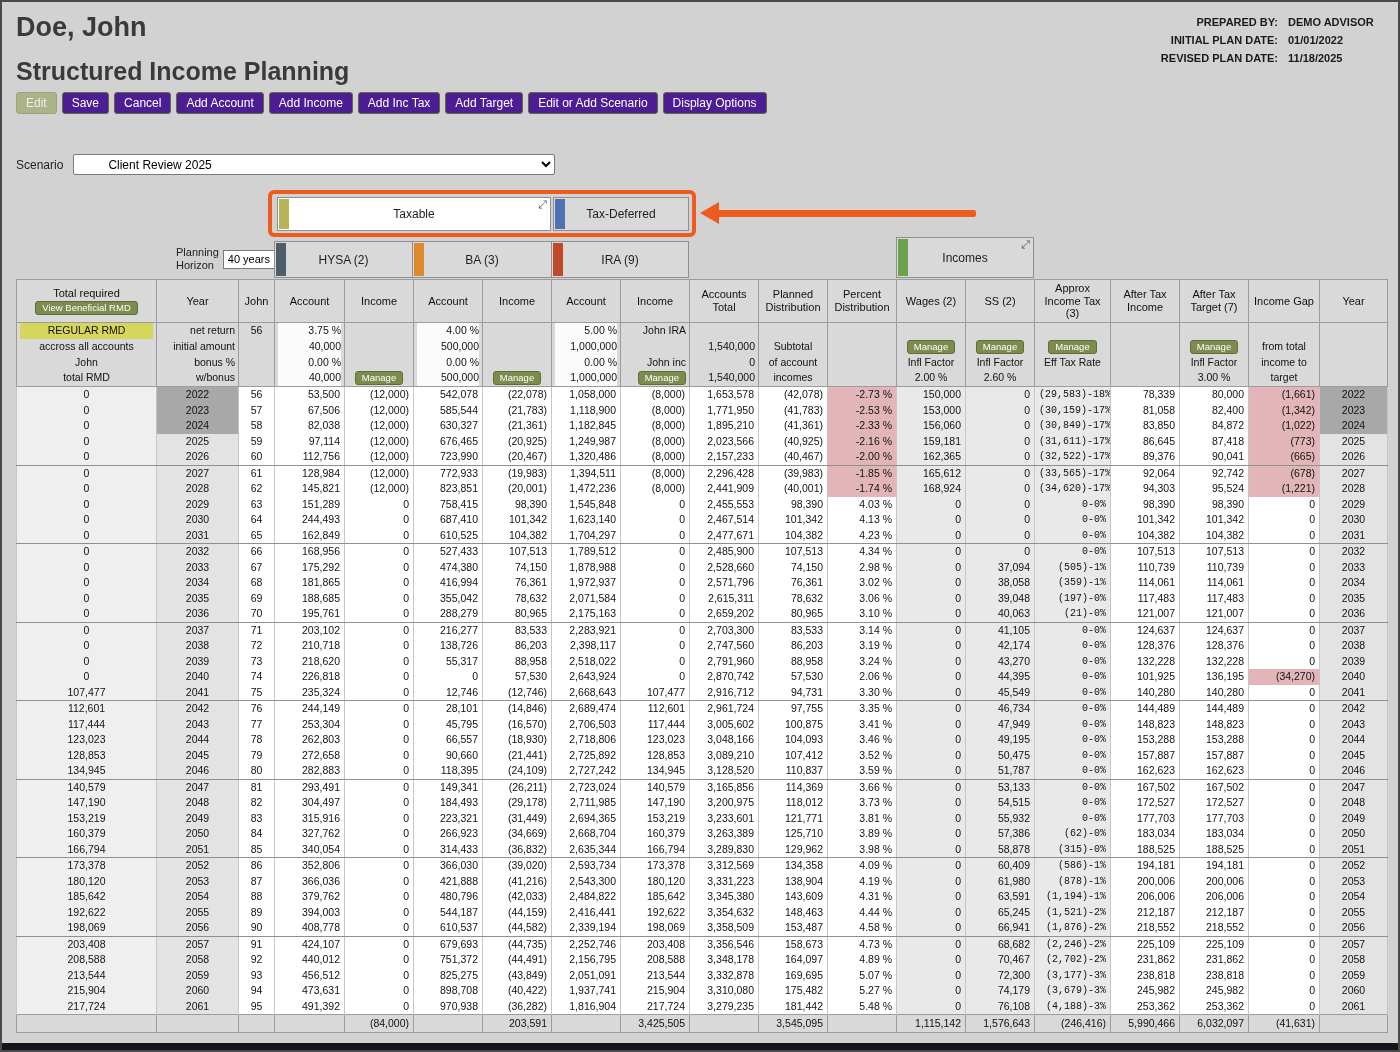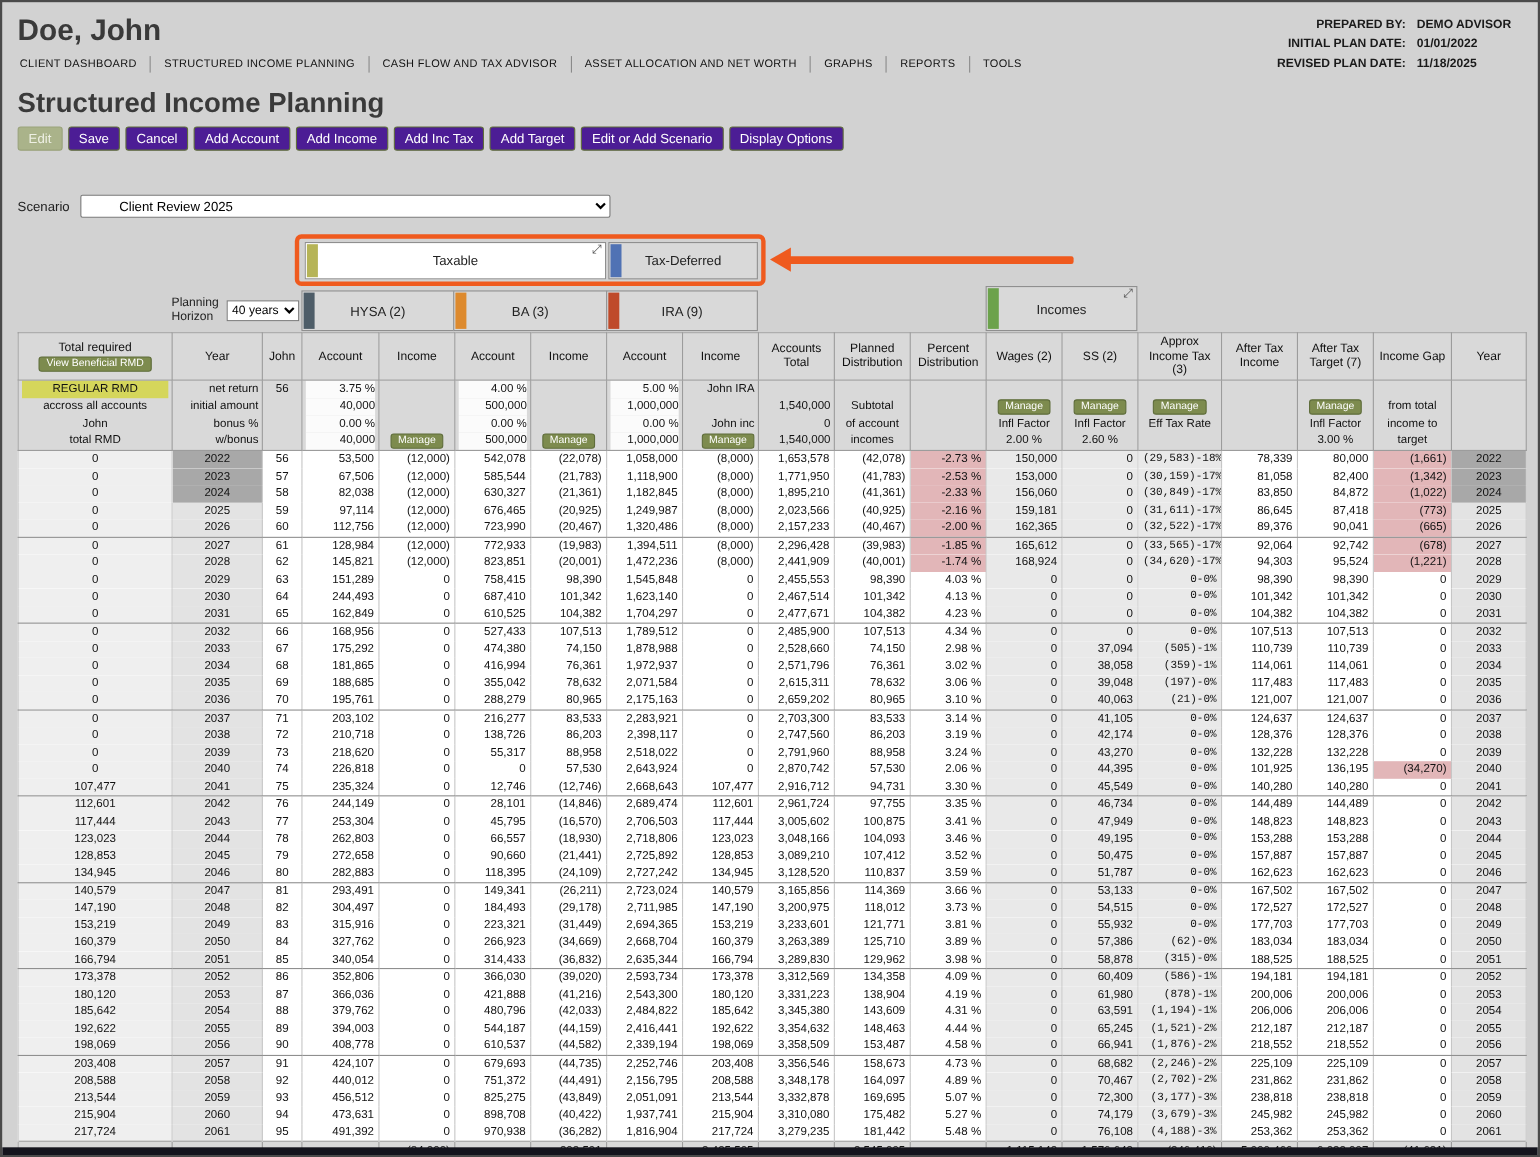--- a/index.html
+++ b/index.html
@@ -42,21 +42,21 @@
   .marker { position:absolute; left:1px; top:1px; bottom:1px; width:10px; }
   .resize-icon { position:absolute; right:3px; top:0; font-size:11px; color:#555; line-height:13px; }
 
   .callout-arrow { position:absolute; left:684px; top:15px; width:276px; height:22px; z-index:4; pointer-events:none; }
   .callout-arrow .shaft { position:absolute; left:15px; top:8px; right:0; height:7px; background:#ef5a1e; border-radius:2px; }
   .callout-arrow .head { position:absolute; left:0; top:0; width:0; height:0;
                          border-top:11px solid transparent; border-bottom:11px solid transparent; border-right:19px solid #ef5a1e; }
 
   .ph { position:absolute; left:140px; top:54px; width:118px; height:36px; display:flex; align-items:center; gap:4px;
         font-size:11px; color:#222; }
-  .ph-label { width:46px; line-height:1.15; }
+  .ph-label { width:46px; line-height:1.15;margin-left:20px; }
   .ph select { width:66px; height:19px; font-size:11px; border:1px solid #7a7a7a; background:#fff; font-family:inherit; }
 
   .group { position:absolute; top:54px; height:37px; background:#d9d9d9; border:1px solid #8f8f8f;
            display:flex; align-items:center; justify-content:center; font-size:12px; color:#222; cursor:pointer; }
   .group-hysa { left:258px; width:139px; }
   .group-ba   { left:396px; width:140px; }
   .group-ira  { left:535px; width:138px; }
   .group-incomes { left:880px; width:138px; top:50px; height:41px; }
 
   
@@ -103,29 +103,20 @@
   <h1>Doe, John</h1>
   <div class="meta">
       <div class="meta-label">PREPARED BY:</div>
       <div class="meta-value">DEMO ADVISOR</div>
       <div class="meta-label">INITIAL PLAN DATE:</div>
       <div class="meta-value">01/01/2022</div>
       <div class="meta-label">REVISED PLAN DATE:</div>
       <div class="meta-value">11/18/2025</div>
     </div>
 
-  <nav class="mainnav">
-      <span class="nav-item">CLIENT DASHBOARD</span>
-      <span class="nav-item">STRUCTURED INCOME PLANNING</span>
-      <span class="nav-item">CASH FLOW AND TAX ADVISOR</span>
-      <span class="nav-item">ASSET ALLOCATION AND NET WORTH</span>
-      <span class="nav-item">GRAPHS</span>
-      <span class="nav-item">REPORTS</span>
-      <span class="nav-item">TOOLS</span>
-    </nav>
 
   <h2>Structured Income Planning</h2>
 
   <div class="toolbar">
       <button class="btn disabled">Edit</button>
       <button class="btn">Save</button>
       <button class="btn">Cancel</button>
       <button class="btn">Add Account</button>
       <button class="btn">Add Income</button>
       <button class="btn">Add Inc Tax</button>

